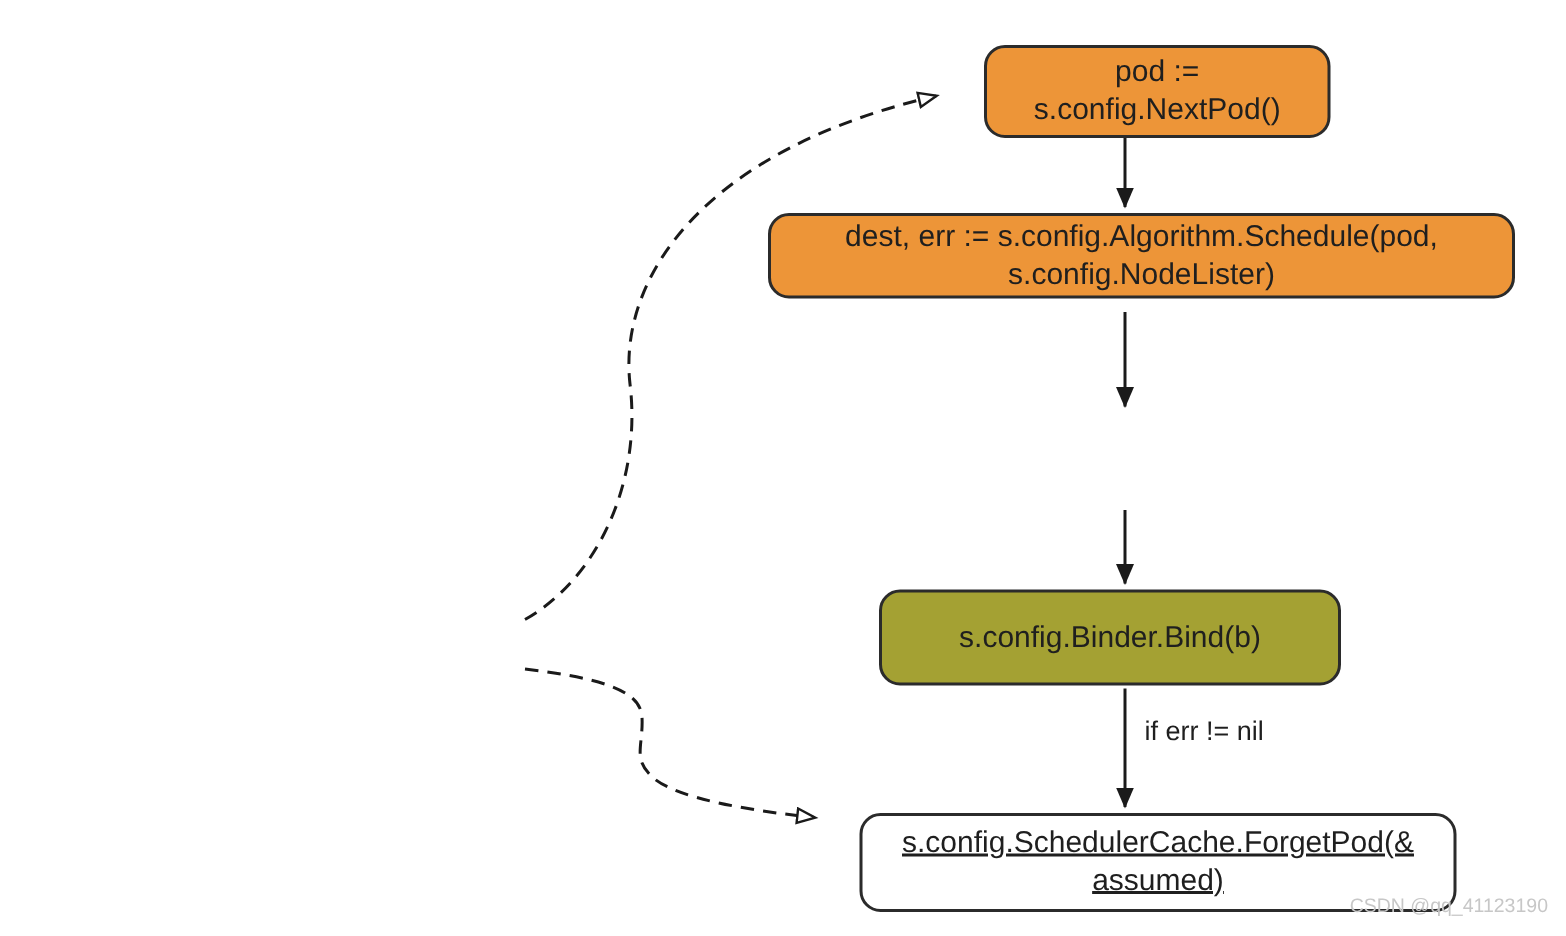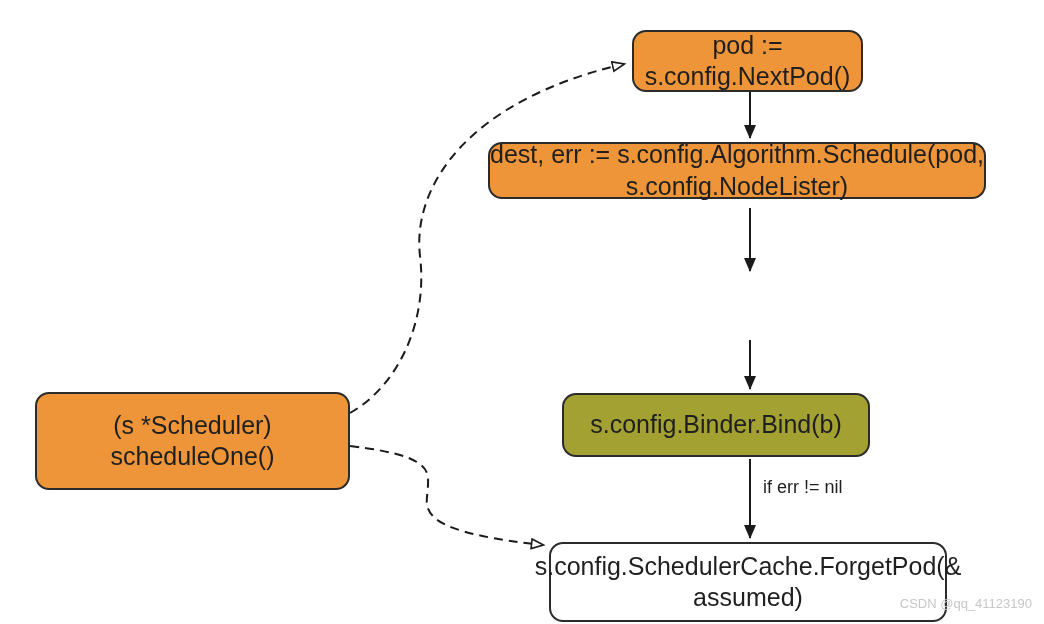--- a/index.html
+++ b/index.html
@@ -35,23 +35,24 @@
   .node {
     position: absolute;
     box-sizing: border-box;
     border: 2.5px solid var(--node-border, #2b2b2b);
     border-radius: 14px;
     display: flex;
     align-items: center;
     justify-content: center;
     text-align: center;
     white-space: pre-line;
-    font-size: 25px;
+    font-size: 20px;
     line-height: 1.25;
     color: var(--text, #1f1f1f);
+    margin-left: 24px;
   }
   .node.orange { background: var(--orange, #ED9538); }
   .node.olive  { background: var(--olive, #A4A133); }
   .node.white  { background: var(--background, #ffffff); }
   .edge-label {
     position: absolute;
     font-size: 18px;
     color: var(--text, #1f1f1f);
     white-space: nowrap;
   }
@@ -90,22 +91,21 @@
 
   <div class="node orange" style="left:632px; top:30px; width:231px; height:62px;">pod :=
 s.config.NextPod()</div>
 
   <div class="node orange" style="left:488px; top:142px; width:498px; height:57px;">dest, err := s.config.Algorithm.Schedule(pod,
 s.config.NodeLister)</div>
 
 
   <div class="node olive" style="left:562px; top:393px; width:308px; height:64px;">s.config.Binder.Bind(b)</div>
 
-  <div class="node white" style="left:549px; top:542px; width:398px; height:80px;">s.config.SchedulerCache.ForgetPod(&amp;
+  <div class="node white" style="left:549px; top:542px; width:398px; height:66px;text-decoration:underline;">s.config.SchedulerCache.ForgetPod(&amp;
 assumed)</div>
 
-  <div class="node orange" style="left:35px; top:392px; width:315px; height:98px;">(s *Scheduler) scheduleOne()</div>
 
   <div class="edge-label" style="left:763px; top:477px;text-align:right;">if err != nil</div>
 
   <div class="watermark">CSDN @qq_41123190</div>
 
 </div>
 
 </body></html>

